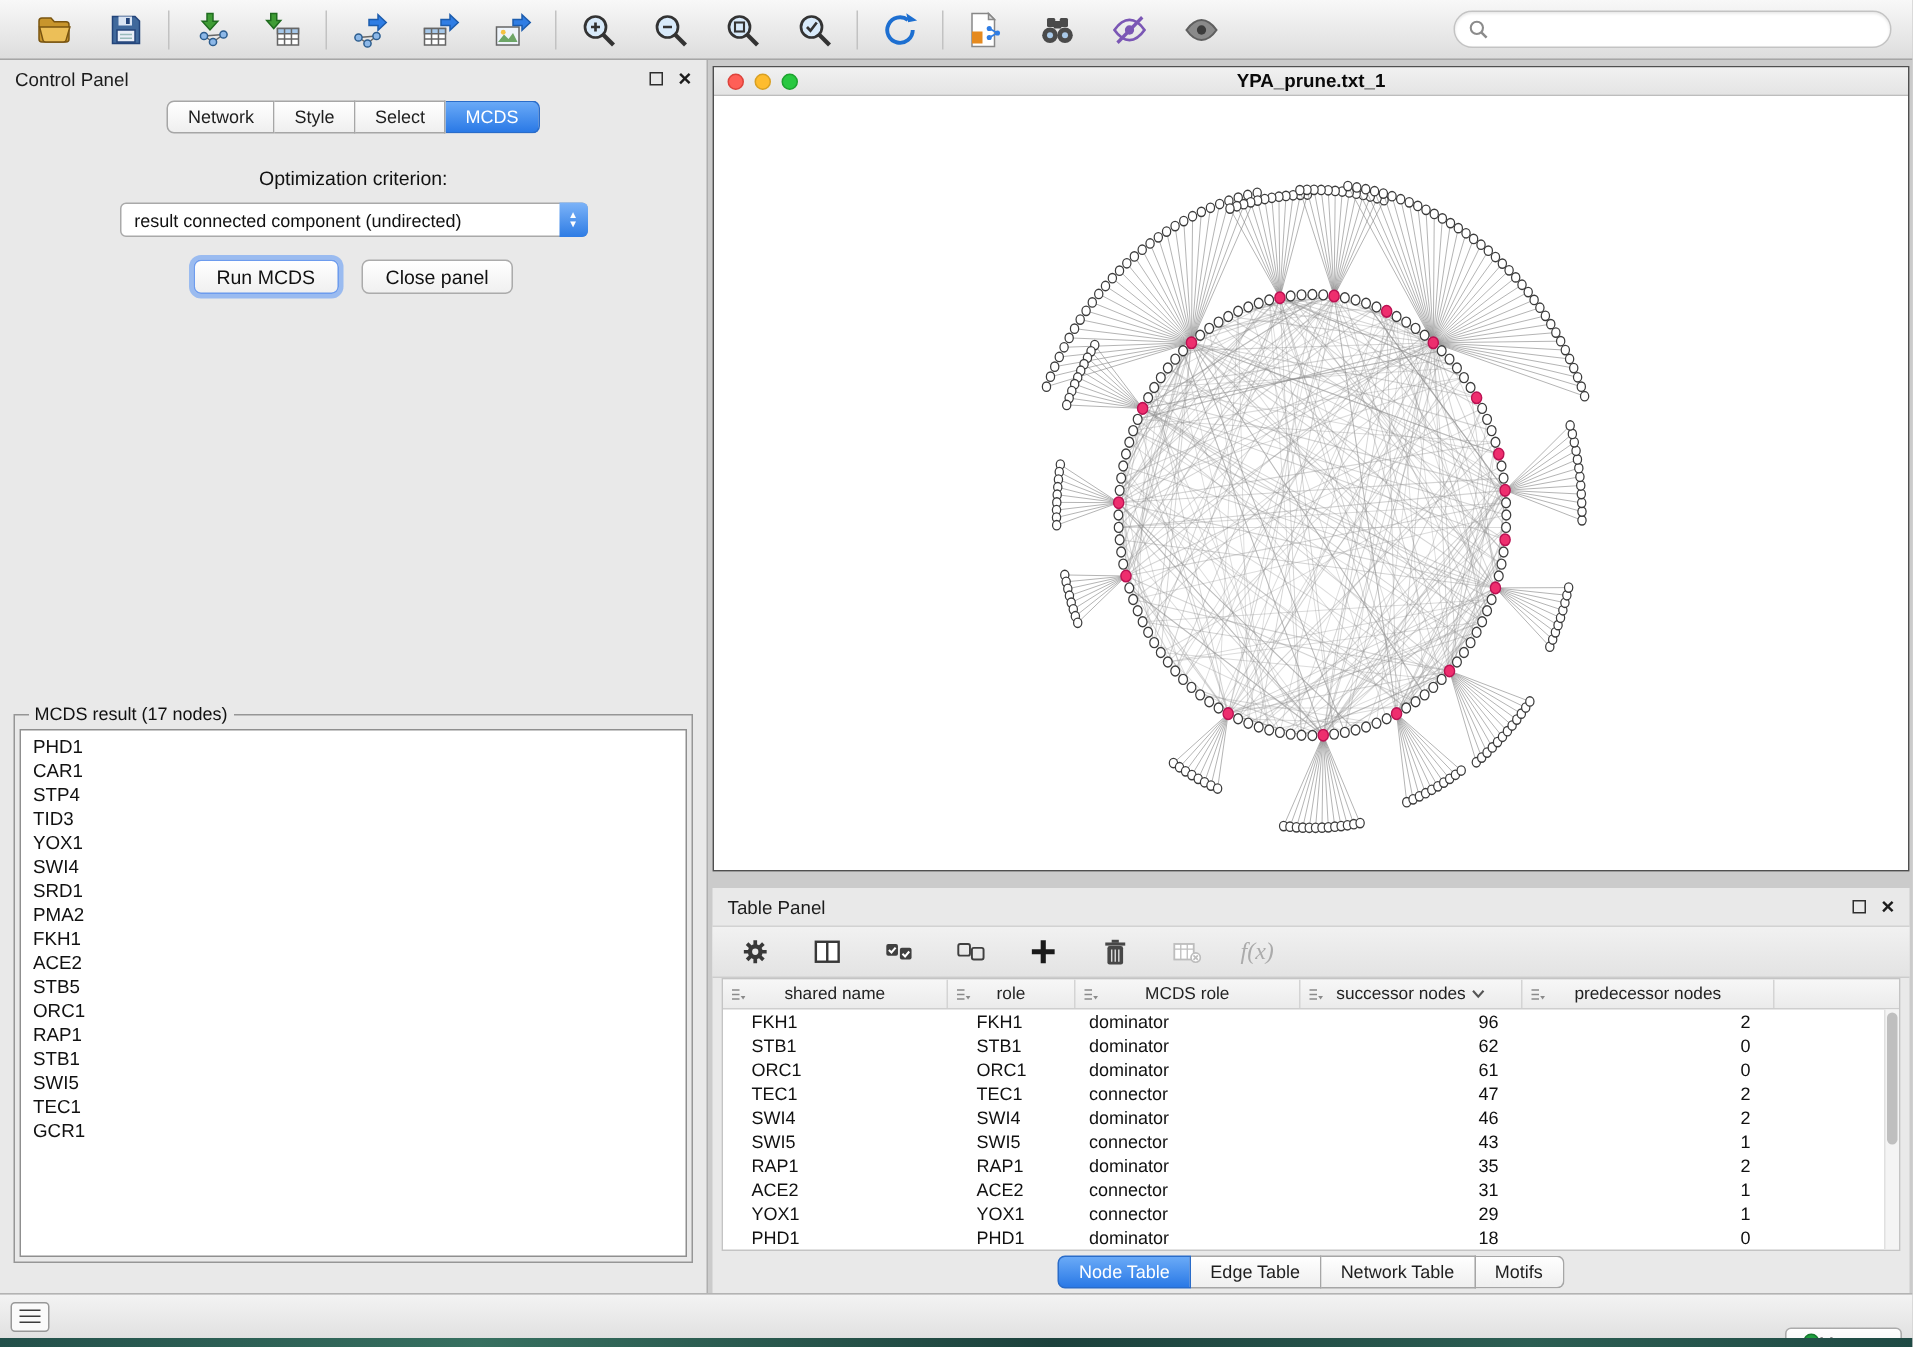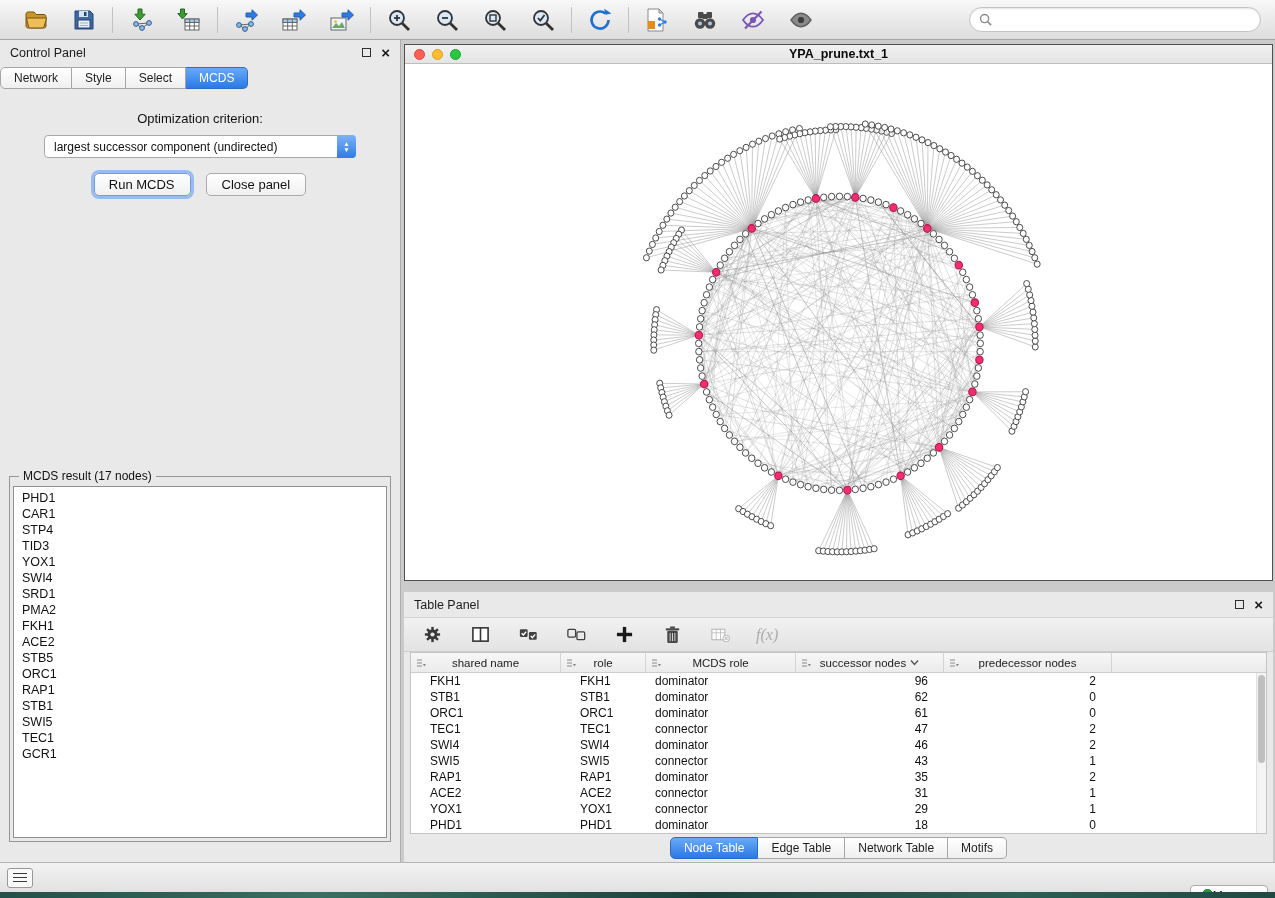--- a/index.html
+++ b/index.html
@@ -15,28 +15,28 @@
   .tool-btn svg { width:26px; height:26px; }
   .search-wrap { margin-left:auto; margin-right:6px; display:flex; align-items:center; gap:6px;
                  background:#fff; border:1px solid #c3c3c3; border-radius:13px; height:25px; width:292px;
                  padding:0 9px; box-shadow:inset 0 1px 2px rgba(0,0,0,.10); }
   .search-wrap input { border:none; outline:none; flex:1; font-size:12px; background:transparent; }
 
   
   .main { position:absolute; top:40px; left:0; right:0; bottom:36px; display:flex; }
 
   
-  .control-panel { width:401px; background:#e9e9e9; border-right:1px solid #aeaeae;
+  .control-panel { width:472px; background:#e9e9e9; border-right:1px solid #aeaeae;
                    display:flex; flex-direction:column; }
   .panel-titlebar { height:25px; display:flex; align-items:center; padding:0 10px; font-size:12.5px; color:#1c1c1c; flex:0 0 auto;}
   .win-btns { margin-left:auto; display:flex; gap:10px; align-items:center; }
   .float-ico { width:9px; height:9px; border:1.5px solid #2e2e2e; display:inline-block; }
   .close-ico { font-size:15px; font-weight:bold; color:#1c1c1c; line-height:10px; cursor:pointer; }
 
-  .cp-tabs { display:flex; justify-content:flex-start; margin:2px 0 6px; flex:0 0 auto; }
+  .cp-tabs { display:flex; justify-content:center; margin:2px 0 6px; flex:0 0 auto; }
   .cp-tab { font-size:12px; padding:3px 13px; background:linear-gradient(#ffffff,#efefef);
             border:1px solid #a6a6a6; border-left:none; color:#1e1e1e; cursor:pointer; }
   .cp-tab:first-child { border-left:1px solid #a6a6a6; border-radius:5px 0 0 5px; }
   .cp-tab:last-child { border-radius:0 5px 5px 0; }
   .cp-tab.active { background:linear-gradient(#6aaaf7,#2a79e6); color:#fff; border-color:#2a6cc9; }
 
   .opt-label { text-align:center; font-size:13px; margin:16px 0 9px; color:#111; }
   .dropdown { margin:0 auto; width:312px; height:23px; background:#fff; border:1px solid #a9a9a9; border-radius:4px;
               display:flex; align-items:center; font-size:12px; padding-left:9px; position:relative; cursor:pointer; color:#111;}
   .dropdown .stepper { position:absolute; right:-1px; top:-1px; bottom:-1px; width:19px;
@@ -293,21 +293,21 @@
       </span>
     </div>
     <div class="cp-tabs">
       <span class="cp-tab">Network</span>
       <span class="cp-tab">Style</span>
       <span class="cp-tab">Select</span>
       <span class="cp-tab active">MCDS</span>
     </div>
     <div class="opt-label">Optimization criterion:</div>
     <div class="dropdown">
-      <span>largest successor component (undirected)</span>
+      <span>result connected component (undirected)</span>
       <span class="stepper">
           <span>▲</span>
           <span>▼</span>
         </span>
     </div>
     <div class="btn-row">
       <button class="mac-btn focused">Run MCDS</button>
       <button class="mac-btn">Close panel</button>
     </div>
     <fieldset class="result-fieldset">

